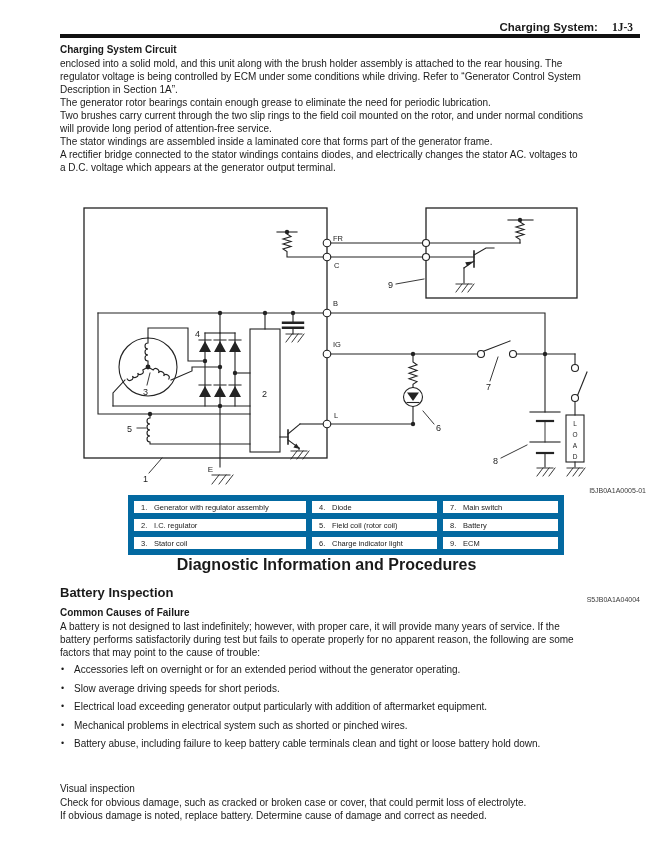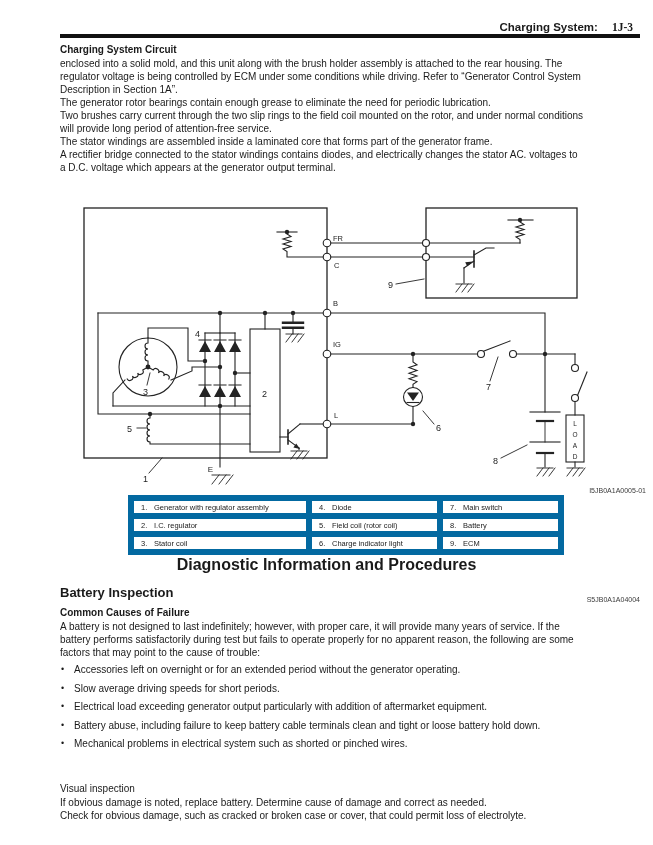--- a/index.html
+++ b/index.html
@@ -296,26 +296,26 @@
     <div class="bullet">
       <div>Accessories left on overnight or for an extended period without the generator operating.</div>
     </div>
     <div class="bullet">
       <div>Slow average driving speeds for short periods.</div>
     </div>
     <div class="bullet">
       <div>Electrical load exceeding generator output particularly with addition of aftermarket equipment.</div>
     </div>
     <div class="bullet">
+      <div>Mechanical problems in electrical system such as shorted or pinched wires.</div>
+    </div>
+    <div class="bullet">
       <div>Battery abuse, including failure to keep battery cable terminals clean and tight or loose battery hold down.</div>
-    </div>
-    <div class="bullet">
-      <div>Mechanical problems in electrical system such as shorted or pinched wires.</div>
     </div>
   </div>
 
   <div class="abs h-vis">Visual inspection</div>
   <div class="abs bodylines vislines">
+    <div>Check for obvious damage, such as cracked or broken case or cover, that could permit loss of electrolyte.</div>
     <div>If obvious damage is noted, replace battery. Determine cause of damage and correct as needed.</div>
-    <div>Check for obvious damage, such as cracked or broken case or cover, that could permit loss of electrolyte.</div>
   </div>
 
 </div>
 
 </body></html>

